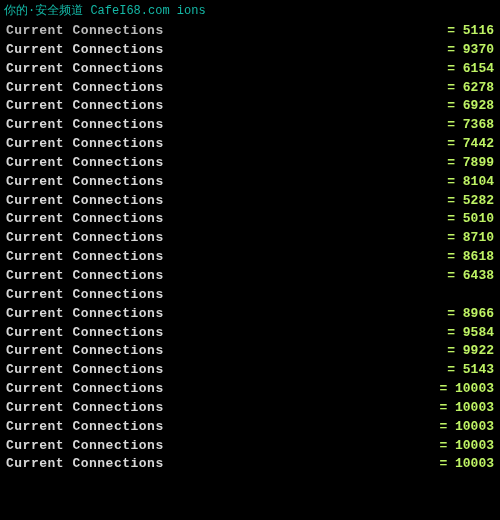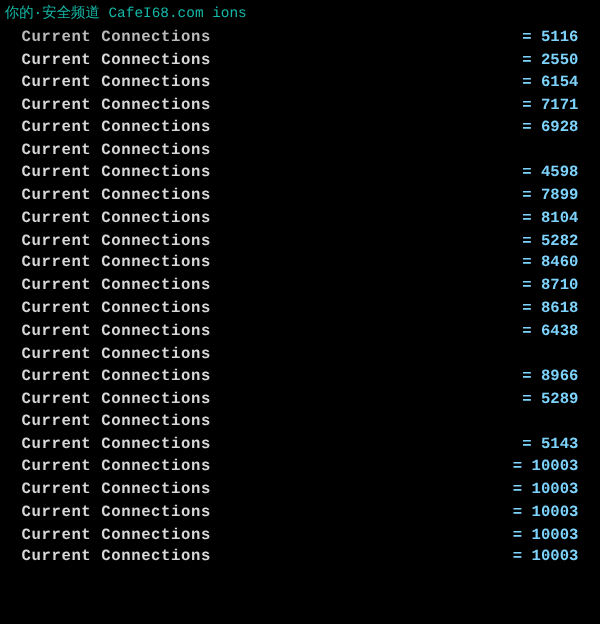--- a/index.html
+++ b/index.html
@@ -24,35 +24,35 @@
       right: 0;
       background: rgba(0,0,0,0.7);
       color: #14b8a6;
       font-size: 12px;
       padding: 2px 4px;
       z-index: 10;
       white-space: nowrap;
       overflow: hidden;
     }
     .terminal {
-      padding: 4px 18px;
+      padding: 4px 6px;
       padding-top: 22px;
     }
     .row {
       display: flex;
       justify-content: space-between;
       line-height: 1.45;
       font-weight: bold;
     }
     .row .label {
       color: #d8d8d8;
       letter-spacing: 0.5px;
     }
     .row .value {
-      color: #7dd3fc;
+      color: #bef264;
       min-width: 70px;
       text-align: right;
     }
     .first-row .label {
       color: #bbbbbb;
     }
   </style>
 </head>
 <body>
 
@@ -60,56 +60,57 @@
   <span>你的·安全频道 CafeI68.com ions</span>
 </div>
 
 <div class="terminal" id="terminal">
     <div class="row first-row">
       <span class="label">Current  Connections</span>
       <span class="value">= 5116</span>
     </div>
     <div class="row">
       <span class="label">Current  Connections</span>
-      <span class="value">= 2550</span>
+      <span class="value">= 9370</span>
     </div>
     <div class="row">
       <span class="label">Current  Connections</span>
       <span class="value">= 6154</span>
     </div>
     <div class="row">
       <span class="label">Current  Connections</span>
-      <span class="value">= 7171</span>
+      <span class="value">= 6278</span>
     </div>
     <div class="row">
       <span class="label">Current  Connections</span>
       <span class="value">= 6928</span>
     </div>
     <div class="row">
       <span class="label">Current  Connections</span>
+      <span class="value">= 7368</span>
     </div>
     <div class="row">
       <span class="label">Current  Connections</span>
-      <span class="value">= 4598</span>
+      <span class="value">= 7442</span>
     </div>
     <div class="row">
       <span class="label">Current  Connections</span>
       <span class="value">= 7899</span>
     </div>
     <div class="row">
       <span class="label">Current  Connections</span>
       <span class="value">= 8104</span>
     </div>
     <div class="row">
       <span class="label">Current  Connections</span>
       <span class="value">= 5282</span>
     </div>
     <div class="row">
       <span class="label">Current  Connections</span>
-      <span class="value">= 8460</span>
+      <span class="value">= 5010</span>
     </div>
     <div class="row">
       <span class="label">Current  Connections</span>
       <span class="value">= 8710</span>
     </div>
     <div class="row">
       <span class="label">Current  Connections</span>
       <span class="value">= 8618</span>
     </div>
     <div class="row">
@@ -118,24 +119,25 @@
     </div>
     <div class="row">
       <span class="label">Current  Connections</span>
     </div>
     <div class="row">
       <span class="label">Current  Connections</span>
       <span class="value">= 8966</span>
     </div>
     <div class="row">
       <span class="label">Current  Connections</span>
-      <span class="value">= 5289</span>
+      <span class="value">= 9584</span>
     </div>
     <div class="row">
       <span class="label">Current  Connections</span>
+      <span class="value">= 9922</span>
     </div>
     <div class="row">
       <span class="label">Current  Connections</span>
       <span class="value">= 5143</span>
     </div>
     <div class="row">
       <span class="label">Current  Connections</span>
       <span class="value">= 10003</span>
     </div>
     <div class="row">

